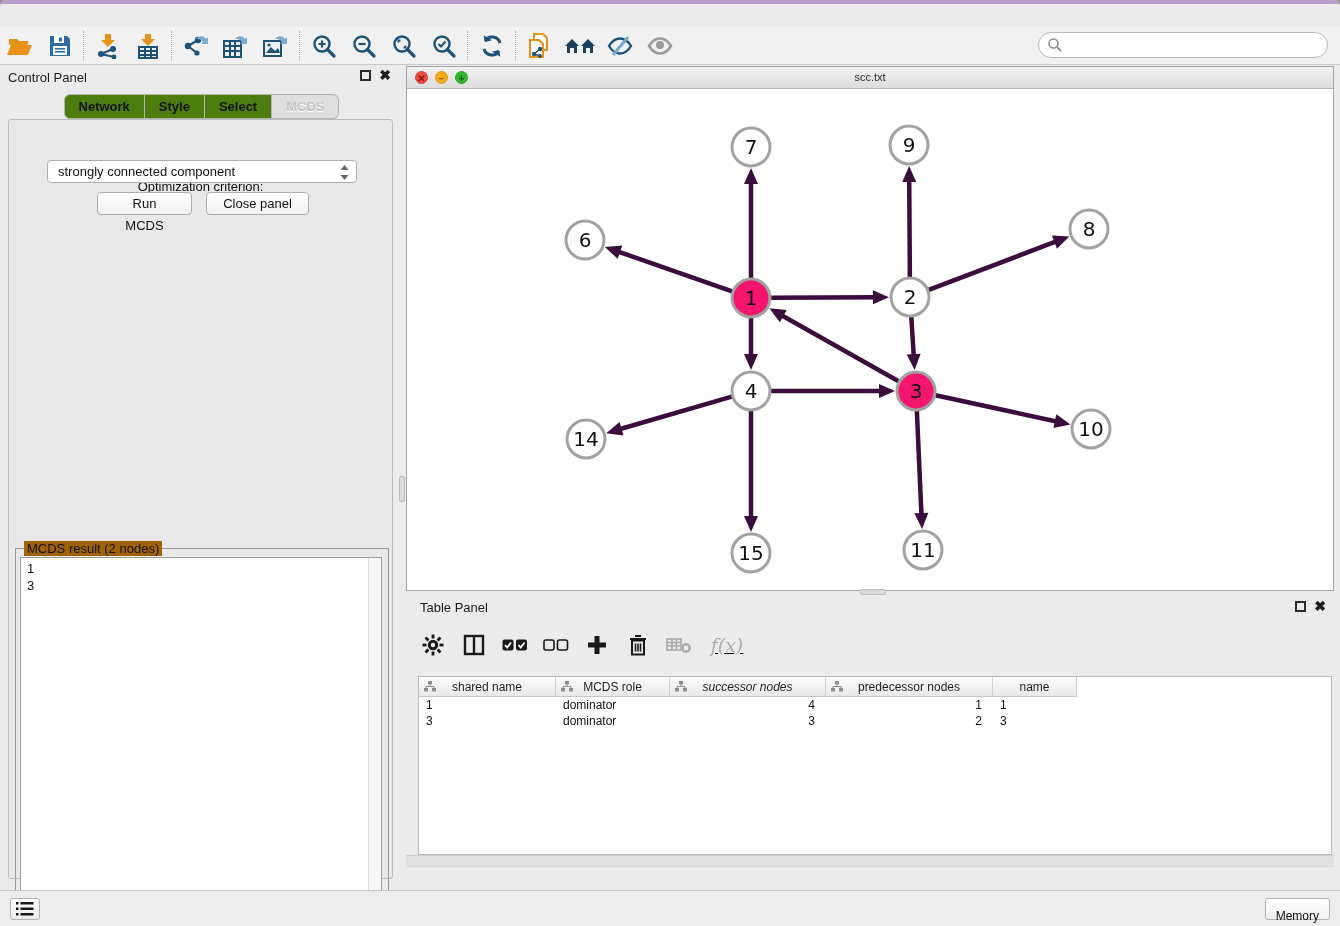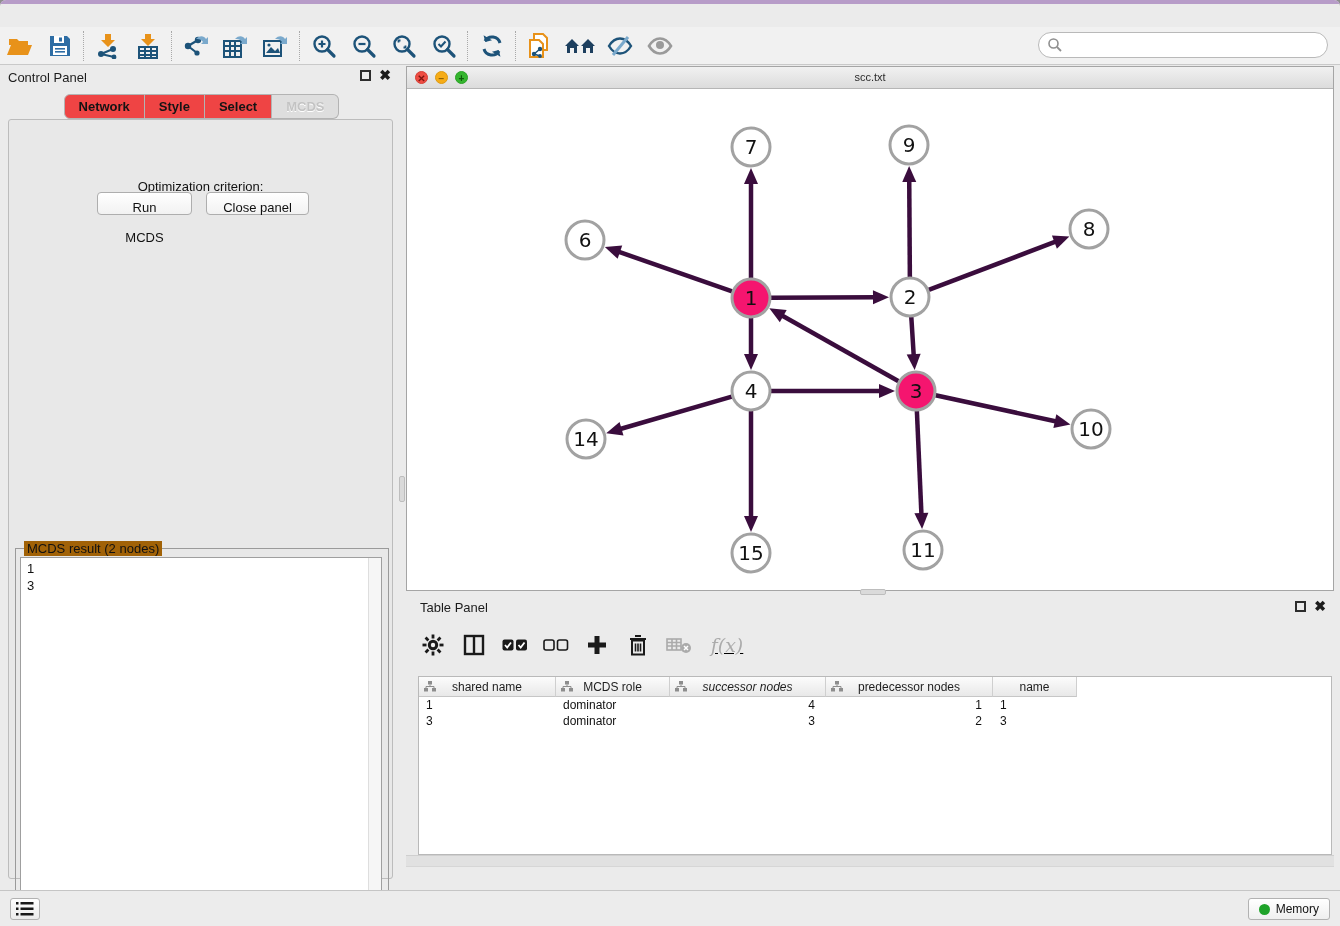--- a/index.html
+++ b/index.html
@@ -18,30 +18,30 @@
   .searchbox{position:absolute;right:12px;top:5px;width:288px;height:24px;background:#fff;border:1px solid #b9b9b9;border-radius:13px;}
   .searchbox input{position:absolute;left:28px;top:2px;width:250px;height:18px;border:none;outline:none;font-size:13px;background:transparent;}
   .search-glyph{position:absolute;left:8px;top:4px;}
   
   .cpanel{position:absolute;left:6px;top:66px;width:391px;height:816px;}
   .cpanel-head{position:absolute;left:2px;top:4px;font-size:13px;color:#1c1c1c;}
   .panel-btns{position:absolute;right:6px;top:4px;display:flex;gap:8px;align-items:center;}
   .float-glyph{width:11px;height:11px;border:2px solid #2c2c2c;box-sizing:border-box;display:inline-block;}
   .close-glyph{font-size:14px;font-weight:bold;color:#1c1c1c;line-height:11px;}
   .seg-row{position:absolute;left:0;top:28px;width:100%;display:flex;justify-content:center;}
-  .seg{font-size:13px;font-weight:600;color:#141414;background:#ef4444;border:1px solid #b3b3b3;border-left:none;padding:4px 14px;cursor:default;}
+  .seg{font-size:13px;font-weight:600;color:#141414;background:#4d7c0f;border:1px solid #b3b3b3;border-left:none;padding:4px 14px;cursor:default;}
   .seg:first-child{border-left:1px solid #b3b3b3;border-radius:6px 0 0 6px;}
   .seg:last-child{border-radius:0 6px 6px 0;}
   .seg.seg-active{background:#dedede;color:#c3c3c3;text-shadow:0 1px 0 #fff;}
   .cpanel-body{position:absolute;left:2px;top:53px;width:385px;height:760px;background:#e8e8e8;border:1px solid #bcbcbc;border-radius:3px;box-sizing:border-box;}
   .opt-label{position:absolute;left:0;top:22px;width:100%;text-align:center;font-size:13px;color:#111;margin-top:37px;}
   .dropdown{position:absolute;left:38px;top:40px;width:310px;height:23px;background:#fff;border:1px solid #aeaeae;border-radius:4px;box-sizing:border-box;}
   .dropdown .dd-text{position:absolute;left:10px;top:3px;font-size:13px;color:#111;}
   .dd-arrows{position:absolute;right:6px;top:3px;}
-  .btn{position:absolute;height:23px;background:linear-gradient(#ffffff,#f2f2f2);border:1px solid #aeaeae;border-radius:4px;box-sizing:border-box;font-size:13px;color:#111;text-align:center;line-height:30px;padding:0 14px;}
+  .btn{position:absolute;height:23px;background:linear-gradient(#ffffff,#f2f2f2);border:1px solid #aeaeae;border-radius:4px;box-sizing:border-box;font-size:13px;color:#111;text-align:center;line-height:22px;padding:0 14px;}
   .fieldset{position:absolute;left:6px;top:428px;width:372px;height:377px;border:1px solid #9a9a9a;}
   .fieldset-legend{position:absolute;left:8px;top:-8px;background:#a16207;padding:0 3px;font-size:13px;color:#111;}
   .result-area{position:absolute;left:4px;top:8px;width:362px;height:363px;background:#fff;border:1px solid #9f9f9f;box-sizing:border-box;}
   .result-text{position:absolute;left:6px;top:2px;font-size:13px;line-height:17px;color:#111;white-space:pre;}
   .result-scroll{position:absolute;right:0;top:0;width:13px;height:100%;background:#f6f6f6;border-left:1px solid #dedede;box-sizing:border-box;}
   
   .netwin{position:absolute;left:406px;top:66px;width:928px;height:525px;border:1px solid #a5a5a5;box-sizing:border-box;background:#fff;}
   .netwin-title{position:absolute;left:0;top:0;width:100%;height:22px;background:linear-gradient(#f1f1f1,#dcdcdc);border-bottom:1px solid #b6b6b6;box-sizing:border-box;}
   .netwin-title .title-text{position:absolute;width:100%;top:4px;text-align:center;font-size:11px;color:#2b2b2b;}
   .tl{position:absolute;top:4px;width:13px;height:13px;border-radius:50%;font-size:10px;line-height:13px;text-align:center;font-weight:bold;box-sizing:border-box;}
@@ -65,21 +65,21 @@
   .th .tree-ic{position:absolute;left:5px;top:4px;}
   .trow{display:flex;height:16px;font-size:12px;color:#111;}
   .td{box-sizing:border-box;flex:0 0 auto;line-height:16px;overflow:hidden;}
   .td.left{text-align:left;padding-left:7px;}
   .td.right{text-align:right;padding-right:11px;}
   .tstrip{position:absolute;left:0px;top:258px;width:928px;height:12px;background:#e1e1e1;border-top:1px solid #cfcfcf;border-bottom:1px solid #d6d6d6;box-sizing:border-box;}
   .ttabs{position:absolute;left:0;top:268px;width:100%;display:flex;justify-content:center;}
   
   .statusbar{position:absolute;left:0;top:890px;width:1340px;height:36px;background:#ececec;border-top:1px solid #c5c5c5;box-sizing:border-box;}
   .status-left-btn{position:absolute;left:10px;top:7px;width:30px;height:22px;background:linear-gradient(#fff,#ececec);border:1px solid #b2b2b2;border-radius:3px;box-sizing:border-box;display:flex;align-items:center;justify-content:center;}
-  .memory-btn{position:absolute;right:10px;top:7px;height:22px;background:linear-gradient(#fff,#efefef);border:1px solid #b2b2b2;border-radius:3px;box-sizing:border-box;display:flex;align-items:center;gap:6px;padding:4px 10px;font-size:12px;color:#111;}
+  .memory-btn{position:absolute;right:10px;top:7px;height:22px;background:linear-gradient(#fff,#efefef);border:1px solid #b2b2b2;border-radius:3px;box-sizing:border-box;display:flex;align-items:center;gap:6px;padding:4px 10px;font-size:12px;color:#111;flex-direction:column;}
   .mem-dot{width:11px;height:11px;border-radius:50%;background:#1fa32a;}
 </style>
 </head>
 <body>
 
 <div id="app">
 
   <div class="accent-strip"></div>
 
   <div class="toolbar">
@@ -230,20 +230,27 @@
       <span class="close-glyph">✖</span>
     </div>
     <div class="seg-row" id="cp-tabs">
         <span class="seg">Network</span>
         <span class="seg">Style</span>
         <span class="seg">Select</span>
         <span class="seg seg-active">MCDS</span>
       </div>
     <div class="cpanel-body">
       <div class="opt-label">Optimization criterion:</div>
+      <div class="dropdown">
+        <span class="dd-text">strongly connected component</span>
+        <svg class="dd-arrows" width="11" height="17" viewBox="0 0 11 17">
+            <path d="M5.5 1L9.5 6h-8z" fill="#666"></path>
+            <path d="M5.5 16L1.5 11h8z" fill="#666"></path>
+          </svg>
+      </div>
       <div class="btn" style="left:88px;top:72px;width:95px;">Run MCDS</div>
       <div class="btn" style="left:197px;top:72px;width:103px;">Close panel</div>
       <div class="fieldset">
         <div class="fieldset-legend">MCDS result (2 nodes)</div>
         <div class="result-area">
           <div class="result-text">1
 3</div>
           <div class="result-scroll"></div>
         </div>
       </div>

